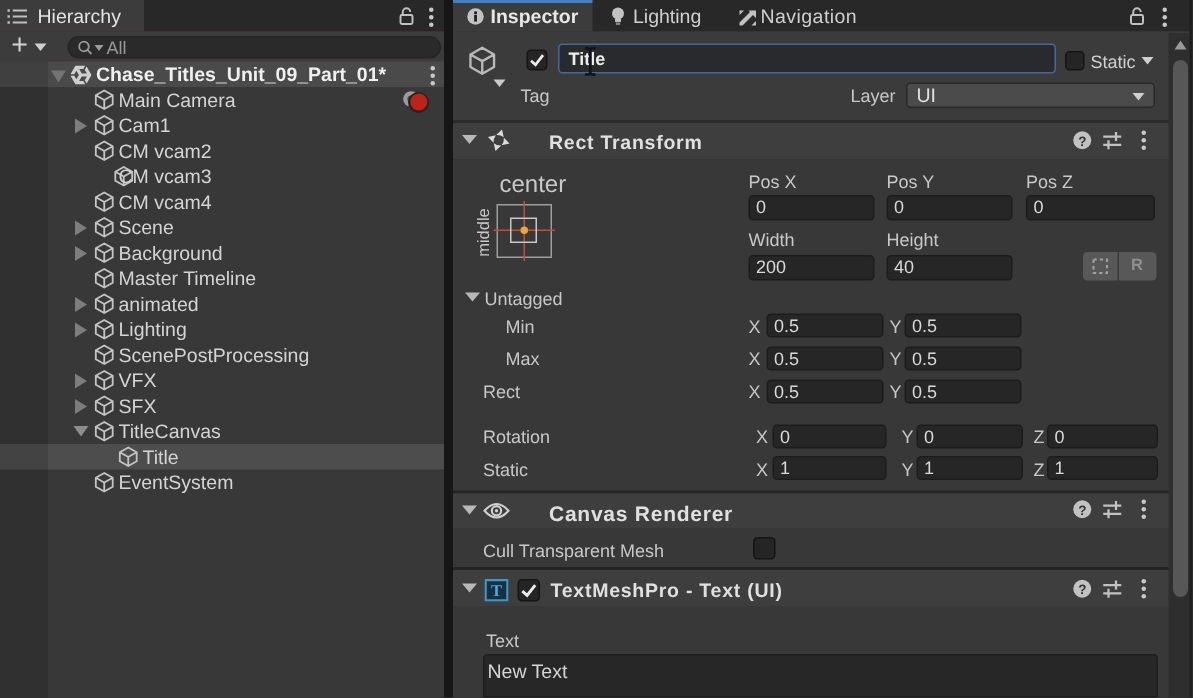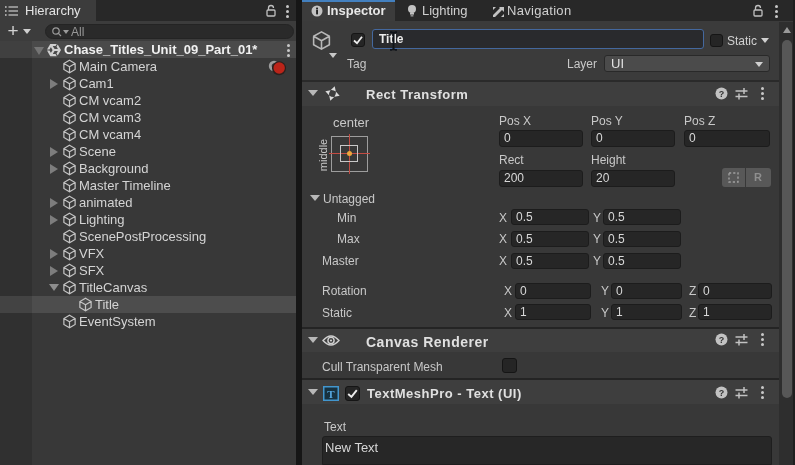--- a/index.html
+++ b/index.html
@@ -161,61 +161,61 @@
   <svg class="abs" style="left:23px;top:86px;" width="15" height="15" viewBox="0 0 16 16">
     <g fill="#dadada" transform="rotate(17 8 8)">
       <path d="M8 0 L10.8 5 Q8 3.9 5.2 5 Z"></path>
       <path d="M16 8 L11 10.8 Q12.1 8 11 5.2 Z"></path>
       <path d="M8 16 L5.2 11 Q8 12.1 10.8 11 Z"></path>
       <path d="M0 8 L5 5.2 Q3.9 8 5 10.8 Z"></path>
     </g>
   </svg>
   <div class="txt bold" style="left:64px;top:87px;color:#e0e0e0;font-size:13px;letter-spacing:0.5px;">Rect Transform</div>
 
-  <div class="txt" style="left:31px;top:115px;color:#c8c8c8;font-size:13px;">center</div>
+  <div class="txt" style="left:31px;top:115px;color:#c8c8c8;font-size:16px;">center</div>
   <div class="abs" style="left:15px;top:138px;width:13px;height:34px;">
     <div style="position:absolute;left:-10px;top:11px;color:#c8c8c8;font-size:11px;transform:rotate(-90deg);transform-origin:center;white-space:nowrap;">middle</div>
   </div>
   <div class="abs" style="left:29px;top:136px;width:37px;height:36px;border:1px solid #9d9d9d;box-sizing:border-box;"></div>
   <div class="abs" style="left:47px;top:134px;width:1px;height:40px;background:#c34b42;"></div>
   <div class="abs" style="left:27px;top:153px;width:41px;height:1px;background:#c34b42;"></div>
   <div class="abs" style="left:38px;top:145px;width:18px;height:17px;border:1px solid #c8c8c8;box-sizing:border-box;"></div>
   <div class="abs" style="left:45px;top:151px;width:5px;height:5px;border-radius:50%;background:#eea63c;"></div>
 
   <div class="txt" style="left:197px;top:114px;color:#c8c8c8;">Pos X</div>
   <div class="txt" style="left:289px;top:114px;color:#c8c8c8;">Pos Y</div>
   <div class="txt" style="left:382px;top:114px;color:#c8c8c8;">Pos Z</div>
   <div class="fld" style="left:197px;top:130px;width:84px;height:17px;line-height:15px;">0</div>
   <div class="fld" style="left:289px;top:130px;width:84px;height:17px;line-height:15px;">0</div>
   <div class="fld" style="left:382px;top:130px;width:86px;height:17px;line-height:15px;">0</div>
-  <div class="txt" style="left:197px;top:153px;color:#c8c8c8;">Rect</div>
+  <div class="txt" style="left:197px;top:153px;color:#c8c8c8;">Width</div>
   <div class="txt" style="left:289px;top:153px;color:#c8c8c8;">Height</div>
   <div class="fld" style="left:197px;top:170px;width:84px;height:17px;line-height:15px;">200</div>
-  <div class="fld" style="left:289px;top:170px;width:84px;height:17px;line-height:15px;">20</div>
+  <div class="fld" style="left:289px;top:170px;width:84px;height:17px;line-height:15px;">40</div>
 
   <div class="abs" style="left:420px;top:168px;width:23px;height:19px;background:#585858;border-radius:3px 0 0 3px;"></div>
   <div class="abs" style="left:444px;top:168px;width:25px;height:19px;background:#585858;border-radius:0 3px 3px 0;"></div>
   <svg class="abs" style="left:426px;top:172px;" width="11" height="11" viewBox="0 0 11 11">
     <rect x="1" y="1" width="9" height="9" fill="none" stroke="#a0a0a0" stroke-width="1.4" stroke-dasharray="2.2,2"></rect>
   </svg>
   <div class="txt" style="left:452px;top:171px;color:#8f8f8f;font-size:11px;font-weight:bold;">R</div>
 
   <div class="tri-d" style="left:8px;top:195px;border-top-color:#b8b8b8;"></div>
   <div class="txt" style="left:21px;top:192px;color:#c8c8c8;">Untagged</div>
   <div class="txt" style="left:35px;top:211px;color:#c8c8c8;">Min</div>
   <div class="txt" style="left:197px;top:211px;color:#c8c8c8;">X</div>
   <div class="fld" style="left:209px;top:209px;width:78px;height:16px;line-height:14px;">0.5</div>
   <div class="txt" style="left:291px;top:211px;color:#c8c8c8;">Y</div>
   <div class="fld" style="left:301px;top:209px;width:78px;height:16px;line-height:14px;">0.5</div>
   <div class="txt" style="left:35px;top:232px;color:#c8c8c8;">Max</div>
   <div class="txt" style="left:197px;top:232px;color:#c8c8c8;">X</div>
   <div class="fld" style="left:209px;top:231px;width:78px;height:16px;line-height:14px;">0.5</div>
   <div class="txt" style="left:291px;top:232px;color:#c8c8c8;">Y</div>
   <div class="fld" style="left:301px;top:231px;width:78px;height:16px;line-height:14px;">0.5</div>
-  <div class="txt" style="left:20px;top:254px;color:#c8c8c8;">Master</div>
+  <div class="txt" style="left:20px;top:254px;color:#c8c8c8;">Rect</div>
   <div class="txt" style="left:197px;top:254px;color:#c8c8c8;">X</div>
   <div class="fld" style="left:209px;top:253px;width:78px;height:16px;line-height:14px;">0.5</div>
   <div class="txt" style="left:291px;top:254px;color:#c8c8c8;">Y</div>
   <div class="fld" style="left:301px;top:253px;width:78px;height:16px;line-height:14px;">0.5</div>
 
   <div class="txt" style="left:20px;top:284px;color:#c8c8c8;">Rotation</div>
   <div class="txt" style="left:202px;top:284px;color:#c8c8c8;">X</div>
   <div class="fld" style="left:213px;top:283px;width:76px;height:16px;line-height:14px;">0</div>
   <div class="txt" style="left:299px;top:284px;color:#c8c8c8;">Y</div>
   <div class="fld" style="left:309px;top:283px;width:71px;height:16px;line-height:14px;">0</div>
@@ -283,21 +283,21 @@
       <div class="rowtxt" style="left:79px;">Cam1</div>
     </div>
     <div class="row" style="top:92px;">
       <div style="position:absolute;left:62px;top:0;width:13px;height:17px;">
         <svg style="position:absolute;top:1px;" width="15" height="15" viewBox="0 0 16 16">
           <path d="M8 1.4 L14 4.8 V11.2 L8 14.6 L2 11.2 V4.8 Z M2 4.8 L8 8.2 M14 4.8 L8 8.2 M8 8.2 V14.6" fill="none" stroke="#c4c4c4" stroke-width="1.3"></path>
         </svg>
       </div>
       <div class="rowtxt" style="left:79px;">CM vcam2</div>
     </div>
-    <div class="row" style="top:109px;">
+    <div class="row" style="top:109px;text-align:right;">
       <div style="position:absolute;left:62px;top:0;width:13px;height:17px;">
         <svg style="position:absolute;top:1px;" width="15" height="15" viewBox="0 0 16 16">
           <path d="M8 1.4 L14 4.8 V11.2 L8 14.6 L2 11.2 V4.8 Z M2 4.8 L8 8.2 M14 4.8 L8 8.2 M8 8.2 V14.6" fill="none" stroke="#c4c4c4" stroke-width="1.3"></path>
         </svg>
       </div>
       <div class="rowtxt" style="left:79px;">CM vcam3</div>
     </div>
     <div class="row" style="top:126px;">
       <div style="position:absolute;left:62px;top:0;width:13px;height:17px;">
         <svg style="position:absolute;top:1px;" width="15" height="15" viewBox="0 0 16 16">

